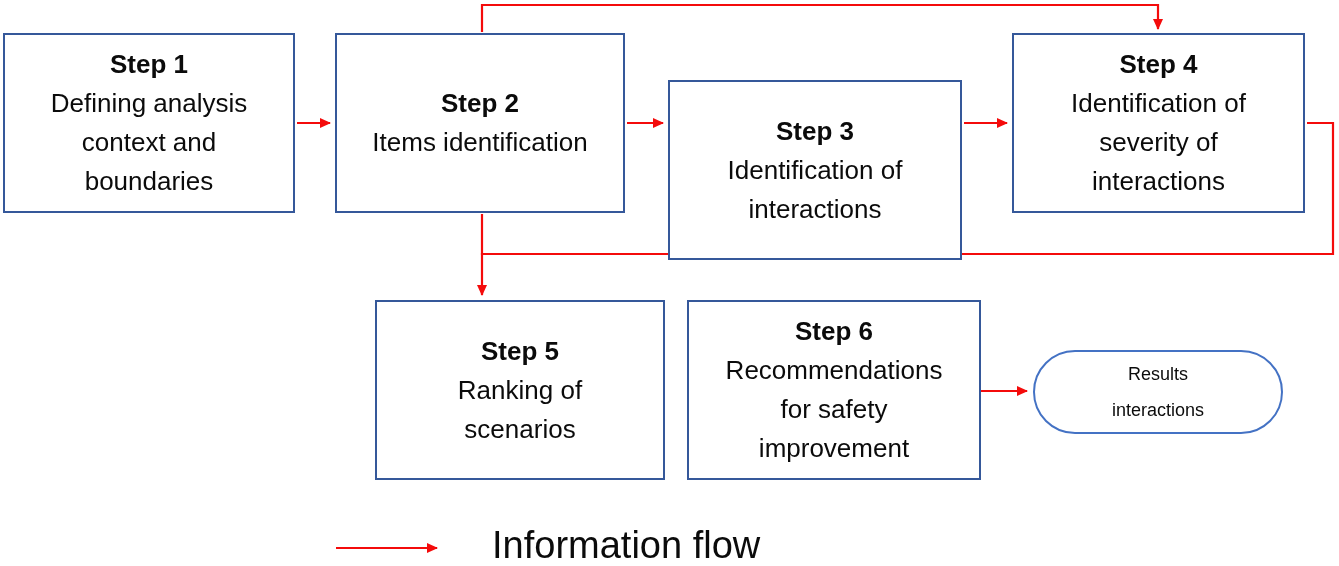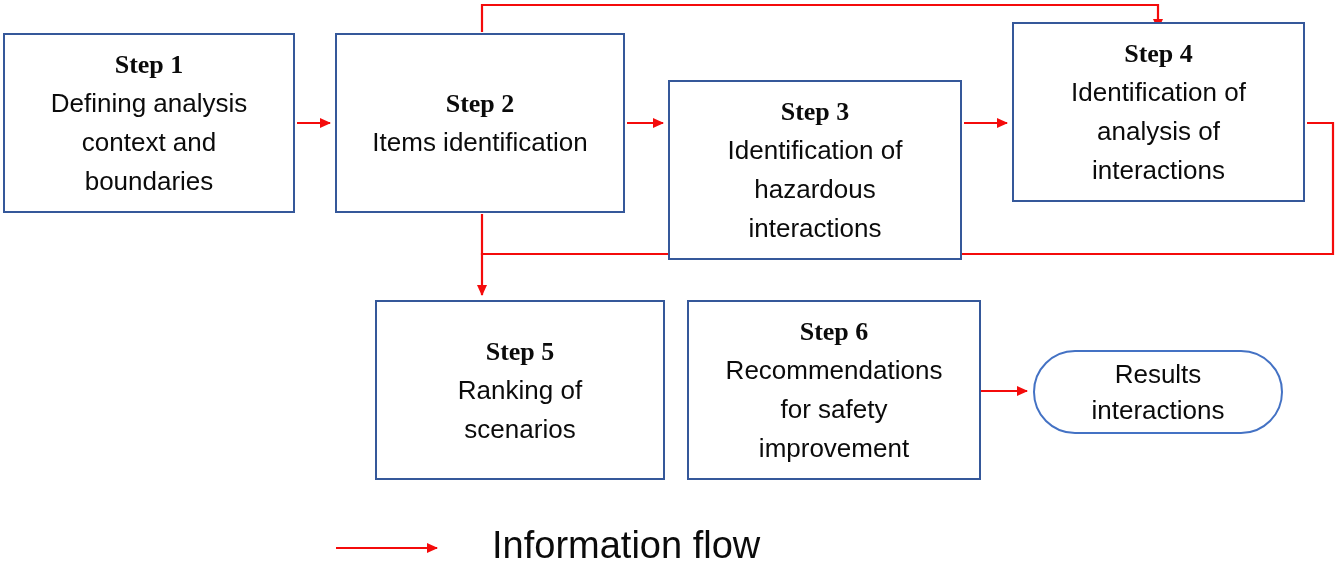--- a/index.html
+++ b/index.html
@@ -37,53 +37,53 @@
     border: 2px solid var(--box-border);
     color: var(--text);
     display: flex;
     flex-direction: column;
     align-items: center;
     justify-content: center;
     text-align: center;
     font-size: 26px;
     line-height: 39px;
   }
-  .box-title { font-weight: 700; font-family: Liberation Serif, serif; }
+  .box-title { font-weight: 700; }
 
   .terminator {
     position: absolute;
     z-index: 2;
     background: #fff;
     border: 2px solid var(--terminator-border);
     border-radius: 44px;
     color: var(--text);
     display: flex;
     flex-direction: column;
     align-items: center;
     justify-content: center;
     text-align: center;
-    font-size: 26px;
+    font-size: 18px;
     line-height: 36px;
   }
 
   .legend-label {
     position: absolute;
     z-index: 2;
     left: 492px;
     top: 522px;
     font-size: 38px;
     line-height: 46px;
     color: var(--text);
   }
 
   
   #n-step1 { left: 3px;    top: 33px;  width: 292px; height: 180px; }
   #n-step2 { left: 335px;  top: 33px;  width: 290px; height: 180px; }
   #n-step3 { left: 668px;  top: 33px;  width: 294px; height: 180px; margin-top: 47px; }
-  #n-step4 { left: 1012px; top: 22px;  width: 293px; height: 180px; }
+  #n-step4 { left: 1012px; top: 33px;  width: 293px; height: 180px; }
   #n-step5 { left: 335px;  top: 300px; width: 290px; height: 180px; margin-left: 40px; }
   #n-step6 { left: 668px;  top: 300px; width: 294px; height: 180px; margin-left: 19px; }
   #n-results { left: 1033px; top: 350px; width: 250px; height: 84px; }
 </style>
 </head>
 <body>
 
 <div class="canvas">
 
   <svg class="connectors" viewBox="0 0 1339 566" xmlns="http://www.w3.org/2000/svg">
@@ -111,28 +111,27 @@
   </div>
 
   <div class="box" id="n-step2">
     <div class="box-title">Step 2</div>
     <div class="box-line">Items identification</div>
   </div>
 
   <div class="box" id="n-step3">
     <div class="box-title">Step 3</div>
     <div class="box-line">Identification of</div>
-    <div class="box-line">hazardous</div>
     <div class="box-line">interactions</div>
   </div>
 
   <div class="box" id="n-step4">
     <div class="box-title">Step 4</div>
     <div class="box-line">Identification of</div>
-    <div class="box-line">analysis of</div>
+    <div class="box-line">severity of</div>
     <div class="box-line">interactions</div>
   </div>
 
   <div class="box" id="n-step5">
     <div class="box-title">Step 5</div>
     <div class="box-line">Ranking of</div>
     <div class="box-line">scenarios</div>
   </div>
 
   <div class="box" id="n-step6">

